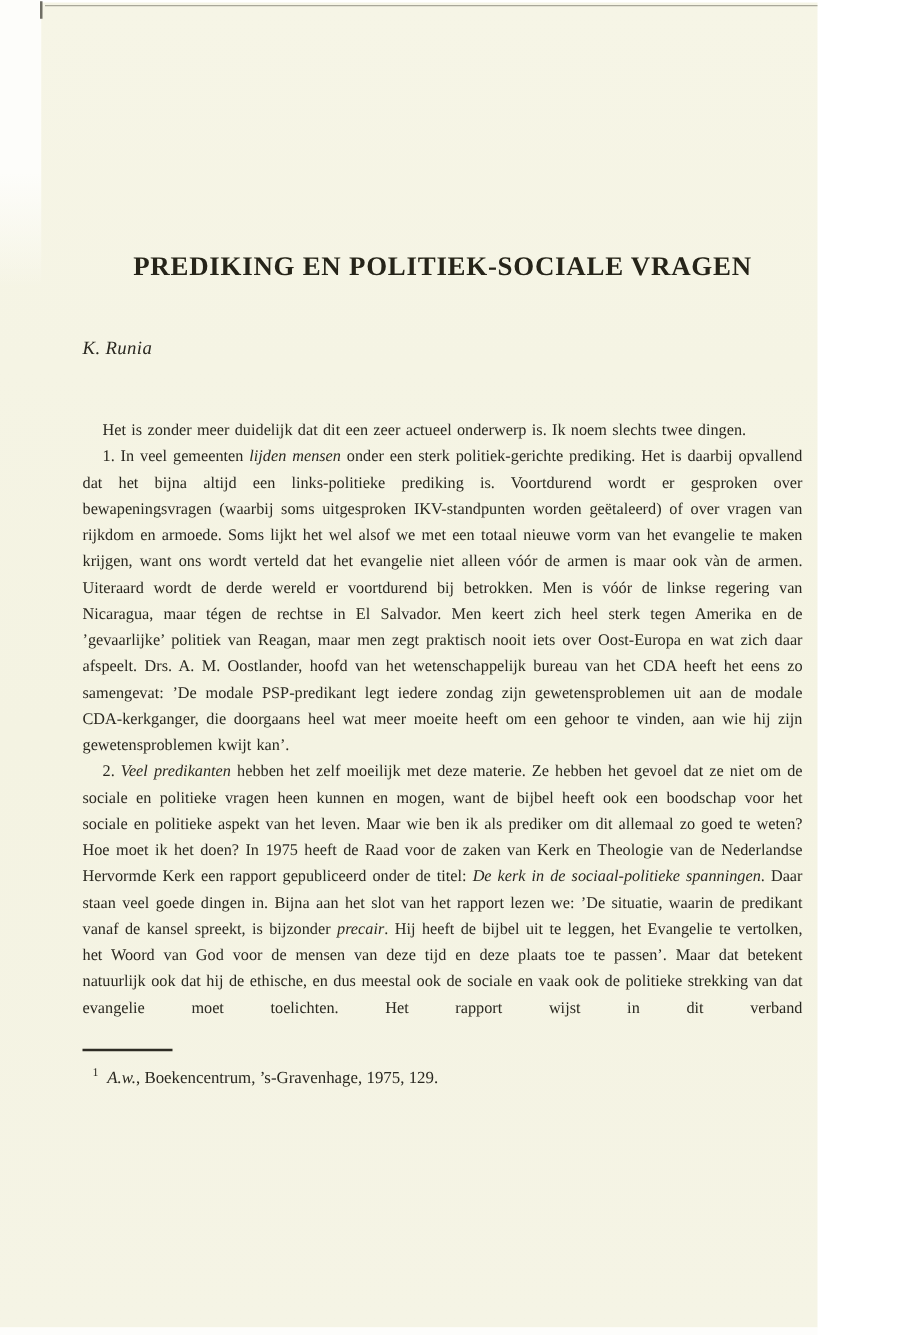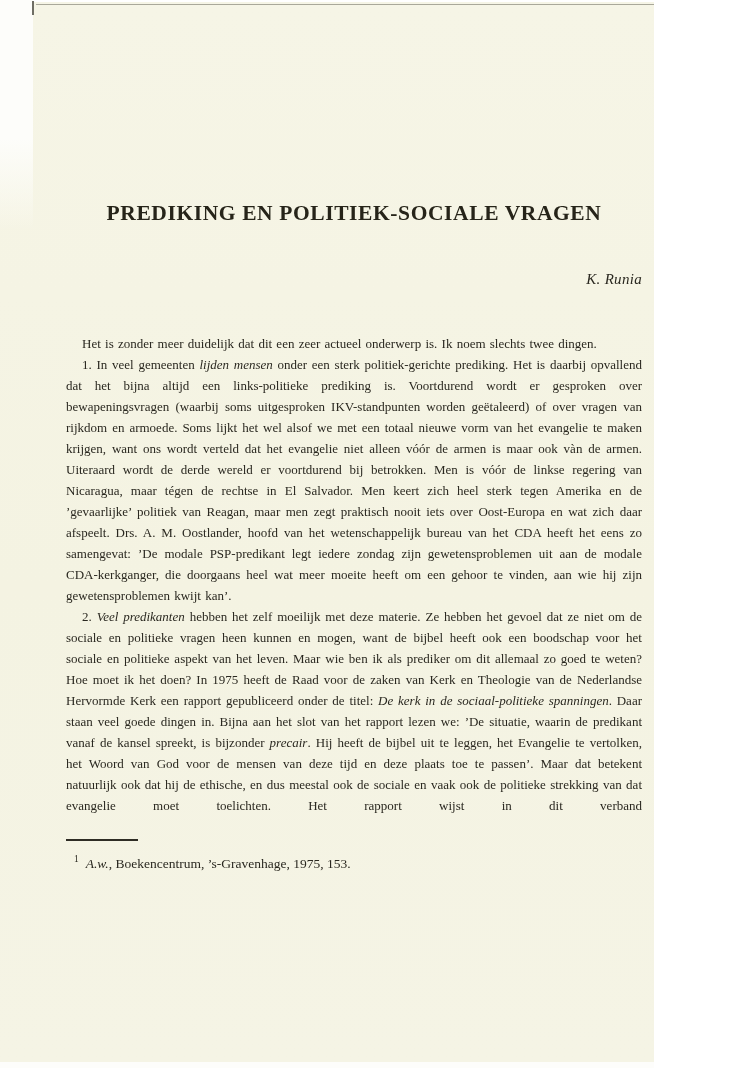--- a/index.html
+++ b/index.html
@@ -65,21 +65,21 @@
     text-align: center;
     font-size: 21.5px;
     font-weight: bold;
     letter-spacing: 0.6px;
     line-height: 26px;
     color: #262419;
   }
 
   .author {
     margin-top: 45px;
-    text-align: right;
+    text-align: left;
     font-style: italic;
     font-size: 15px;
     letter-spacing: 0.3px;
   }
 
   .body-text { margin-top: 45px; }
 
   .para {
     margin: 0;
     font-size: 13px;
@@ -129,16 +129,16 @@
 
     <div class="body-text">
         <p class="para"><span>Het is zonder meer duidelijk dat dit een zeer actueel onderwerp is. Ik noem slechts twee dingen.</span></p>
         <p class="para"><span>1. In veel gemeenten </span><em>lijden mensen</em><span> onder een sterk politiek-gerichte prediking. Het is daarbij opvallend dat het bijna altijd een links-politieke prediking is. Voortdurend wordt er gesproken over bewapeningsvragen (waarbij soms uitgesproken IKV-standpunten worden geëtaleerd) of over vragen van rijkdom en armoede. Soms lijkt het wel alsof we met een totaal nieuwe vorm van het evangelie te maken krijgen, want ons wordt verteld dat het evangelie niet alleen vóór de armen is maar ook vàn de armen. Uiteraard wordt de derde wereld er voortdurend bij betrokken. Men is vóór de linkse regering van Nicaragua, maar tégen de rechtse in El Salvador. Men keert zich heel sterk tegen Amerika en de ’gevaarlijke’ politiek van Reagan, maar men zegt praktisch nooit iets over Oost-Europa en wat zich daar afspeelt. Drs. A. M. Oostlander, hoofd van het wetenschappelijk bureau van het CDA heeft het eens zo samengevat: ’De modale PSP-predikant legt iedere zondag zijn gewetensproblemen uit aan de modale CDA-kerkganger, die doorgaans heel wat meer moeite heeft om een gehoor te vinden, aan wie hij zijn gewetensproblemen kwijt kan’.</span></p>
         <p class="para"><span>2. </span><em>Veel predikanten</em><span> hebben het zelf moeilijk met deze materie. Ze hebben het gevoel dat ze niet om de sociale en politieke vragen heen kunnen en mogen, want de bijbel heeft ook een boodschap voor het sociale en politieke aspekt van het leven. Maar wie ben ik als prediker om dit allemaal zo goed te weten? Hoe moet ik het doen? In 1975 heeft de Raad voor de zaken van Kerk en Theologie van de Nederlandse Hervormde Kerk een rapport gepubliceerd onder de titel: </span><em>De kerk in de sociaal-politieke spanningen</em><span>. Daar staan veel goede dingen in. Bijna aan het slot van het rapport lezen we: ’De situatie, waarin de predikant vanaf de kansel spreekt, is bijzonder </span><em>precair</em><span>. Hij heeft de bijbel uit te leggen, het Evangelie te vertolken, het Woord van God voor de mensen van deze tijd en deze plaats toe te passen’. Maar dat betekent natuurlijk ook dat hij de ethische, en dus meestal ook de sociale en vaak ook de politieke strekking van dat evangelie moet toelichten. Het rapport wijst in dit verband</span></p>
       </div>
 
     <div class="footnote-rule"></div>
 
     <div class="footnote">
-      <sup>1</sup><span><em>A.w.</em><span>, Boekencentrum, ’s-Gravenhage, 1975, 153.</span></span>
+      <sup>1</sup><span><em>A.w.</em><span>, Boekencentrum, ’s-Gravenhage, 1975, 129.</span></span>
     </div>
   </div>
 </div>
 
 </body></html>

